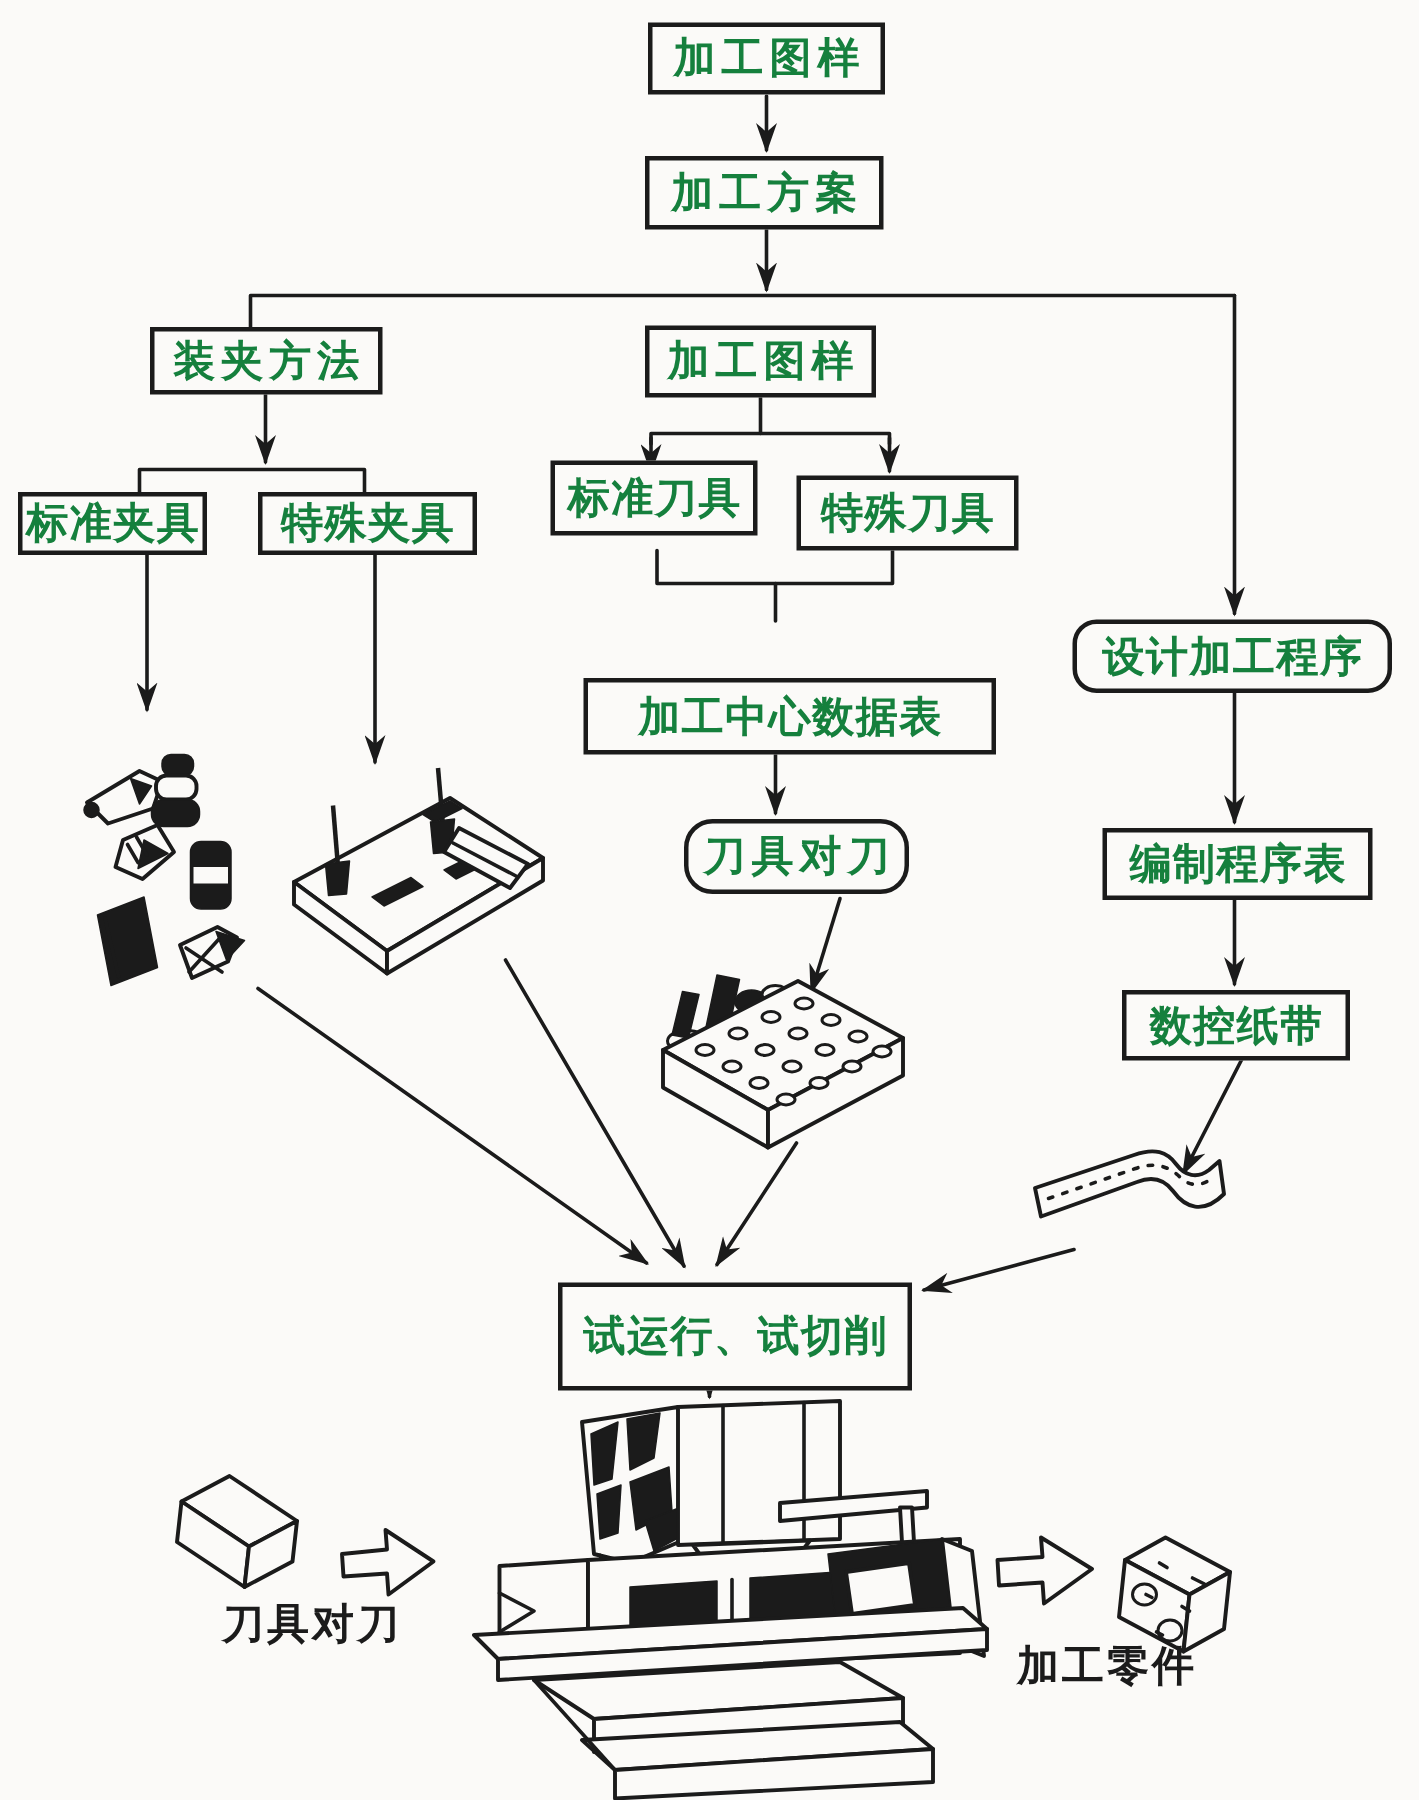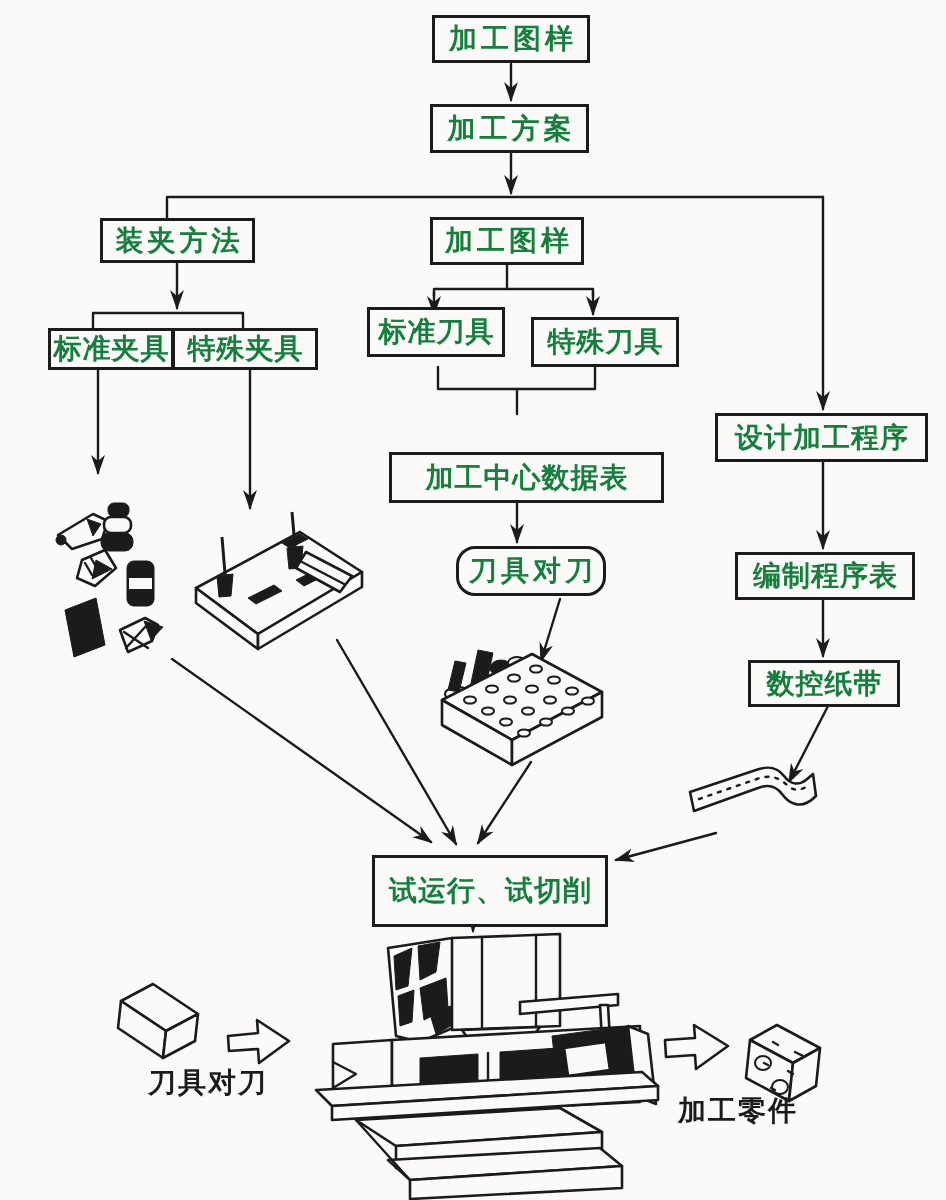--- a/index.html
+++ b/index.html
@@ -214,33 +214,33 @@
 
     <polygon class="white" points="665,1040 695,1038 694,1025 728,1046 696,1069 695,1055 666,1057"></polygon>
   </svg>
 
   <div class="node" style="left:432px;top:15px;width:158px;height:48px;">加工图样</div>
 
   <div class="node" style="left:430px;top:104px;width:159px;height:49px;">加工方案</div>
 
   <div class="node" style="left:100px;top:218px;width:155px;height:45px;">装夹方法</div>
 
-  <div class="node tight" style="left:12px;top:328px;width:126px;height:42px;margin-left:36px;">标准夹具</div>
+  <div class="node tight" style="left:12px;top:328px;width:126px;height:42px;">标准夹具</div>
 
   <div class="node tight" style="left:172px;top:328px;width:146px;height:42px;">特殊夹具</div>
 
   <div class="node" style="left:430px;top:217px;width:154px;height:48px;">加工图样</div>
 
   <div class="node tight" style="left:367px;top:307px;width:138px;height:50px;">标准刀具</div>
 
   <div class="node tight" style="left:531px;top:317px;width:148px;height:50px;text-align:center;">特殊刀具</div>
 
   <div class="node tight" style="left:389px;top:416px;width:275px;height:51px;margin-top:36px;">加工中心数据表</div>
 
-  <div class="node tight" style="left:715px;top:413px;width:213px;height:49px;">设计加工程序</div>
+  <div class="node tight" style="left:715px;top:413px;width:213px;height:49px;border-radius:16px;">设计加工程序</div>
 
   <div class="node" style="left:456px;top:546px;width:150px;height:50px;border-radius:19px;">刀具对刀</div>
 
   <div class="node tight" style="left:735px;top:552px;width:180px;height:48px;">编制程序表</div>
 
   <div class="node tight" style="left:748px;top:660px;width:152px;height:47px;">数控纸带</div>
 
   <div class="node tight" style="left:372px;top:855px;width:236px;height:72px;">试运行、试切削</div>
 
   <div class="freelabel" style="left:148px;top:1064px;">刀具对刀</div>

